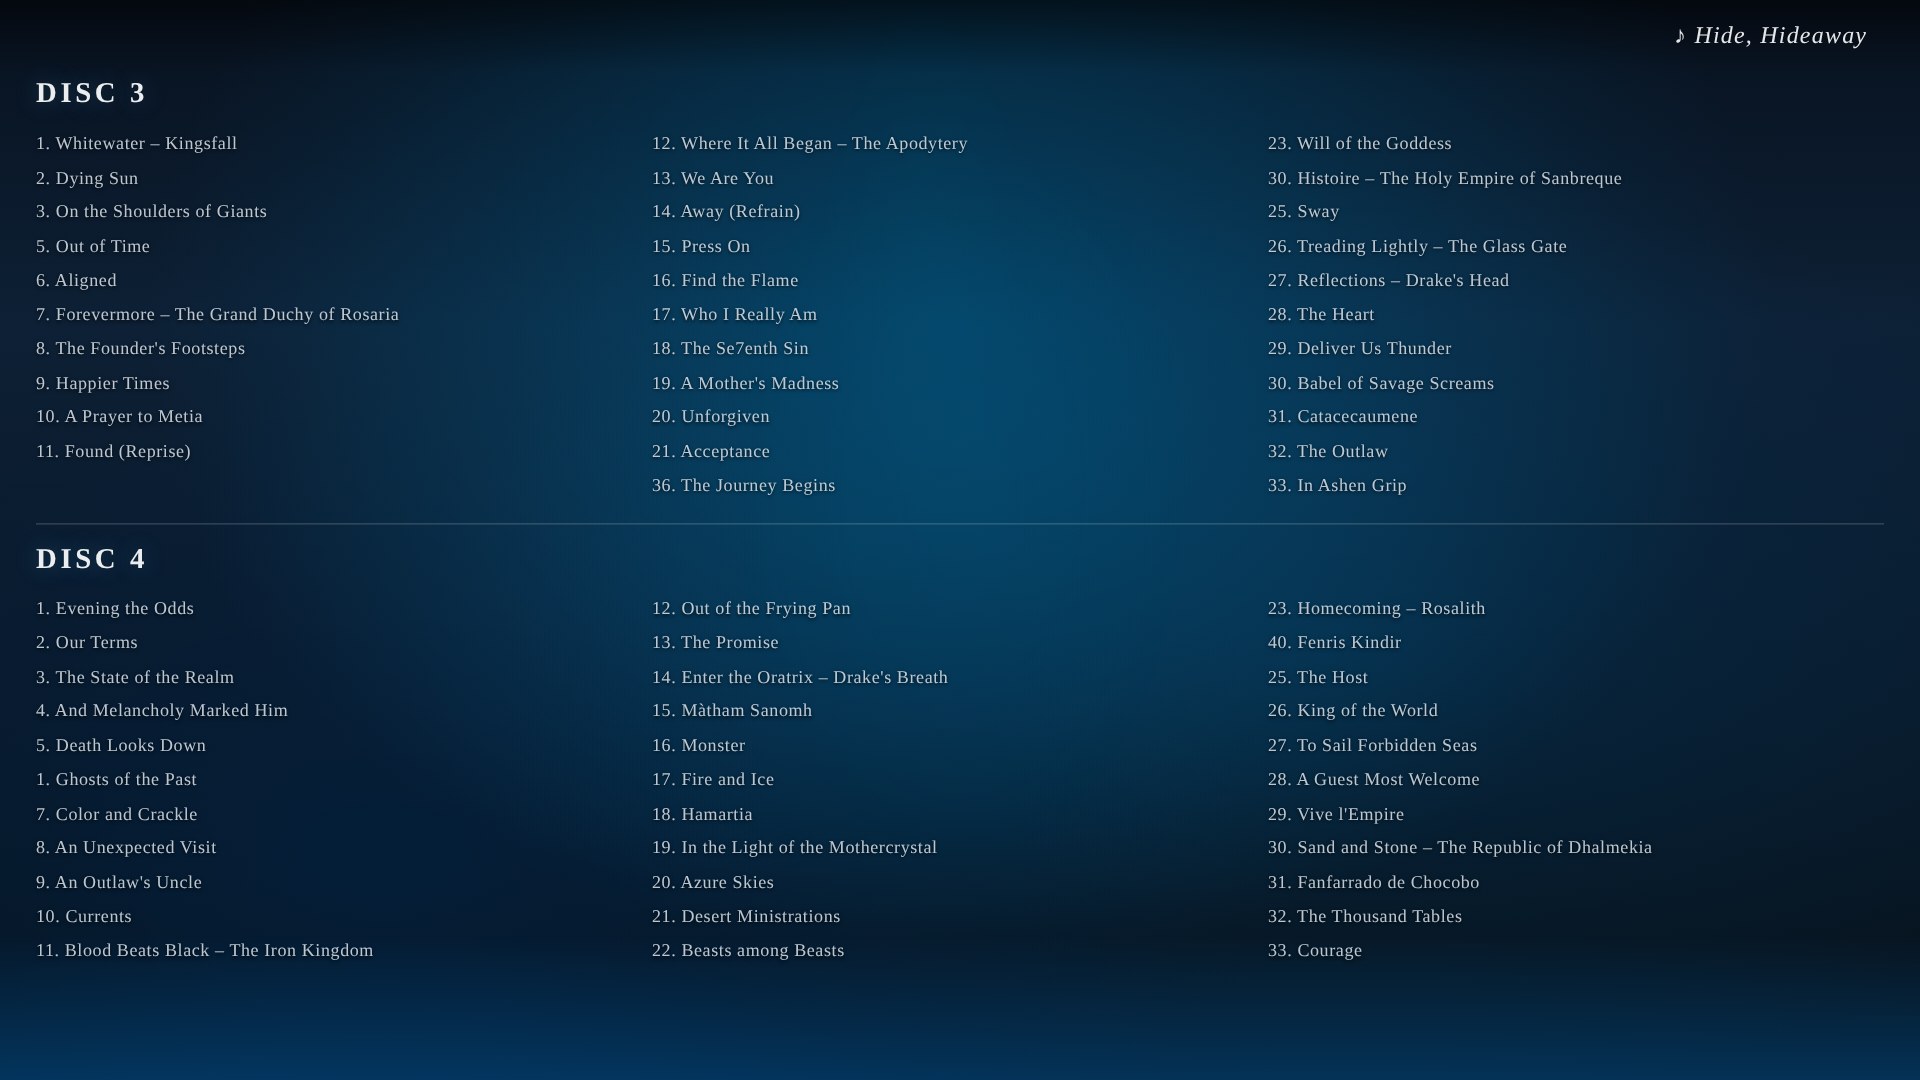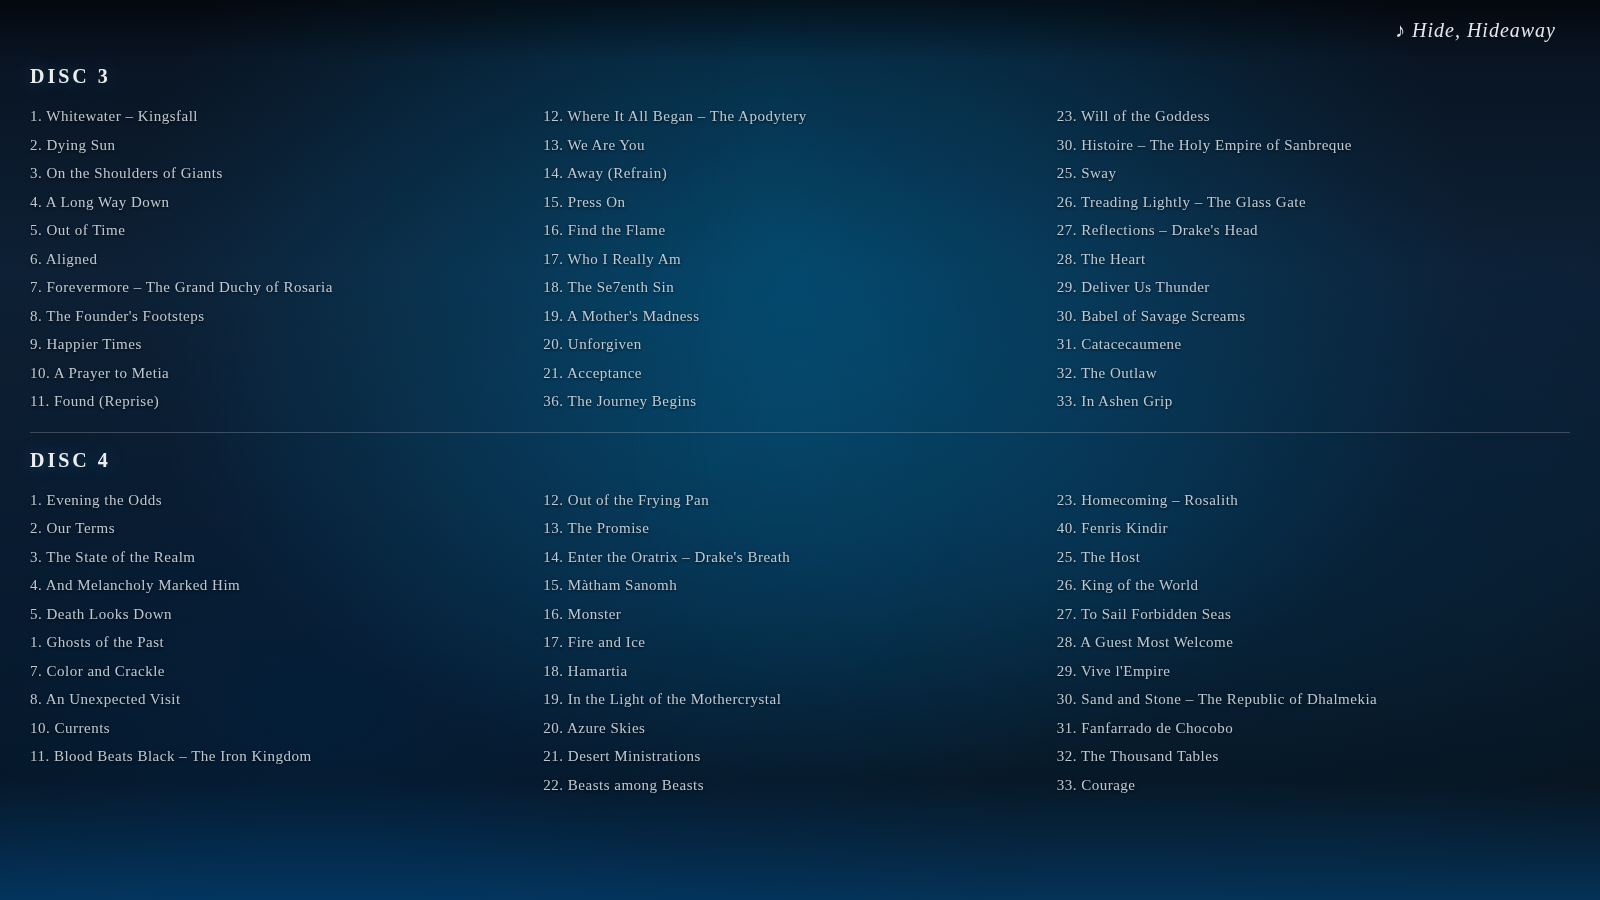--- a/index.html
+++ b/index.html
@@ -90,21 +90,21 @@
       padding: 10px 0 16px 0;
     }
 
     .disc-section + .disc-section {
       border-top: 1px solid rgba(255,255,255,0.2);
       padding-top: 16px;
     }
 
     .disc-title {
       color: rgba(255,255,255,0.92);
-      font-size: 20px;
+      font-size: 24px;
       font-weight: bold;
       letter-spacing: 3px;
       margin-bottom: 14px;
       text-shadow: 0 0 20px rgba(100,200,255,0.3);
     }
 
     .tracks-grid {
       display: grid;
       grid-template-columns: 1fr 1fr 1fr;
       gap: 9px 0;
@@ -134,21 +134,20 @@
 </div>
 
 <div class="content" id="content-area">
 <div class="disc-section">
       <div class="disc-title">DISC 3</div>
       <div class="tracks-grid">
         <div>
           <div class="track">1. Whitewater – Kingsfall</div>
           <div class="track">2. Dying Sun</div>
           <div class="track">3. On the Shoulders of Giants</div>
-          <div class="track">4. A Long Way Down</div>
           <div class="track">5. Out of Time</div>
           <div class="track">6. Aligned</div>
           <div class="track">7. Forevermore – The Grand Duchy of Rosaria</div>
           <div class="track">8. The Founder's Footsteps</div>
           <div class="track">9. Happier Times</div>
           <div class="track">10. A Prayer to Metia</div>
           <div class="track">11. Found (Reprise)</div>
         </div>
         <div>
           <div class="track">12. Where It All Began – The Apodytery</div>
@@ -183,20 +182,21 @@
       <div class="tracks-grid">
         <div>
           <div class="track">1. Evening the Odds</div>
           <div class="track">2. Our Terms</div>
           <div class="track">3. The State of the Realm</div>
           <div class="track">4. And Melancholy Marked Him</div>
           <div class="track">5. Death Looks Down</div>
           <div class="track">1. Ghosts of the Past</div>
           <div class="track">7. Color and Crackle</div>
           <div class="track">8. An Unexpected Visit</div>
+          <div class="track">9. An Outlaw's Uncle</div>
           <div class="track">10. Currents</div>
           <div class="track">11. Blood Beats Black – The Iron Kingdom</div>
         </div>
         <div>
           <div class="track">12. Out of the Frying Pan</div>
           <div class="track">13. The Promise</div>
           <div class="track">14. Enter the Oratrix – Drake's Breath</div>
           <div class="track">15. Màtham Sanomh</div>
           <div class="track">16. Monster</div>
           <div class="track">17. Fire and Ice</div>

